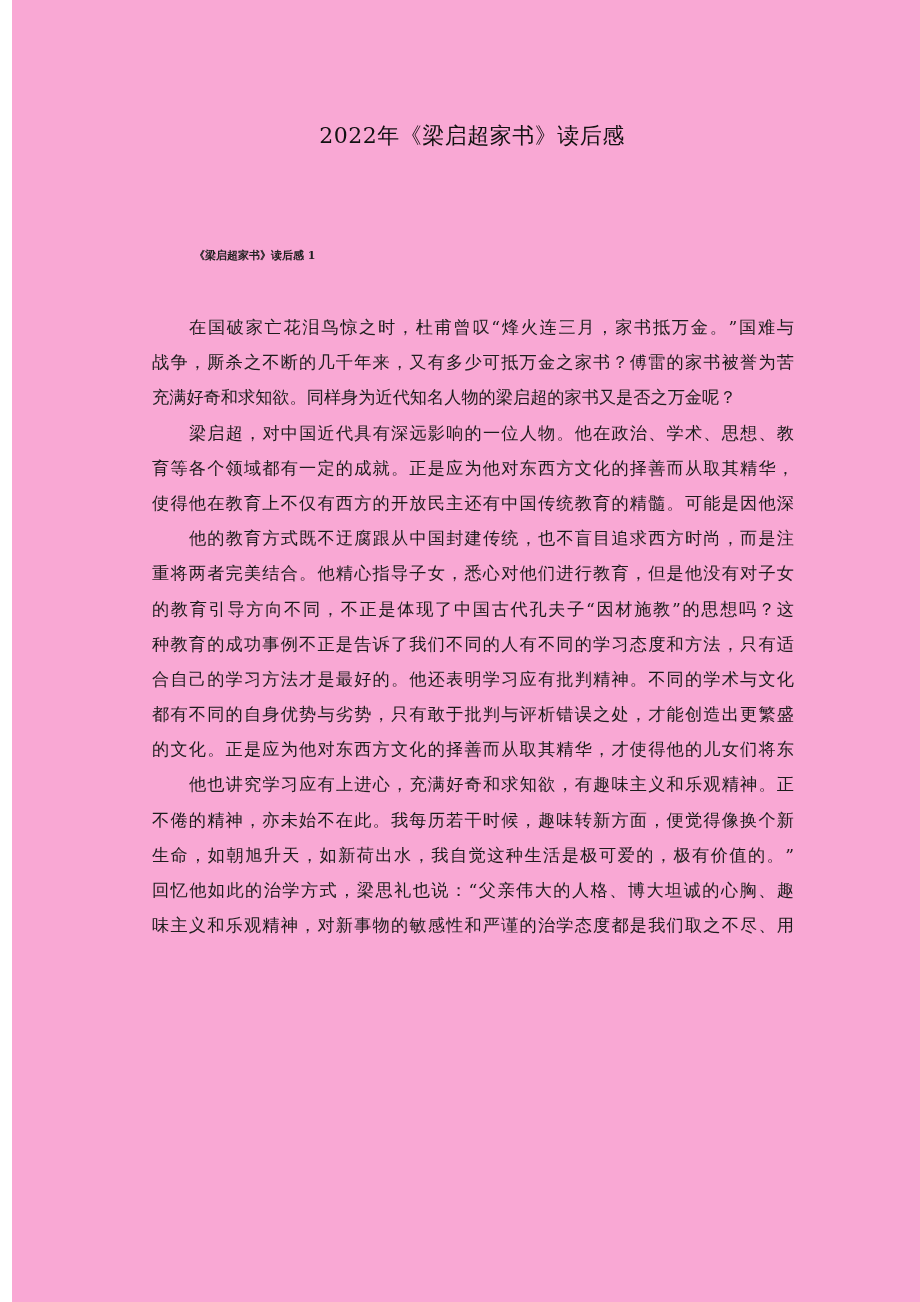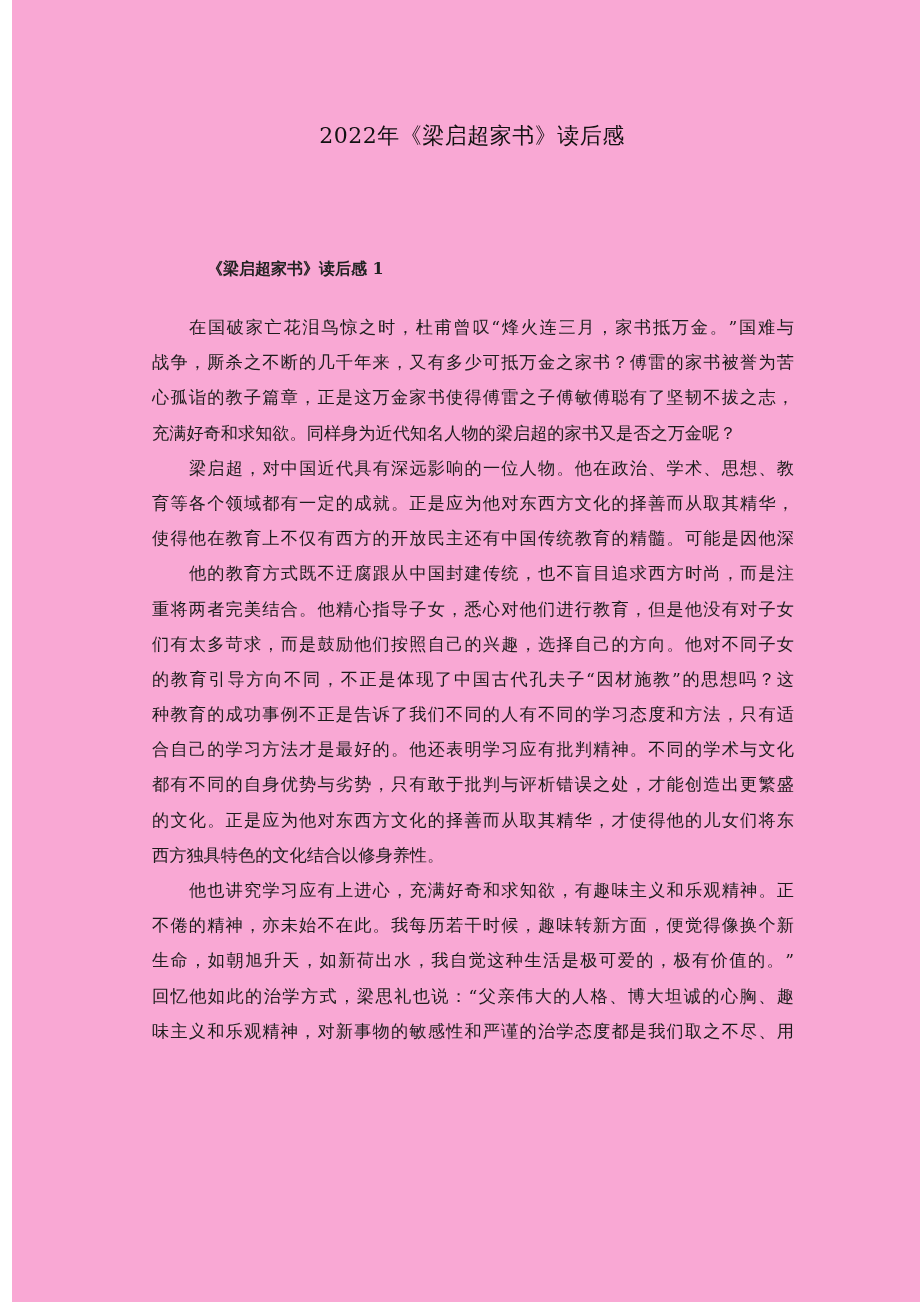--- a/index.html
+++ b/index.html
@@ -33,24 +33,24 @@
       line-height: 32px;
       font-weight: normal;
       color: #111;
       margin: 0;
       letter-spacing: 0.5px;
     }
     .section-heading {
       position: absolute;
       top: 238px;
       left: 178px;
-      font-size: 16px;
+      font-size: 11px;
       line-height: 28px;
       color: #222;
-      margin: 17px;
+      margin: 4px;
     }
     .body-text {
       position: absolute;
       top: 310px;
       left: 140px;
       width: 642px;
     }
     .line {
       height: 35.2px;
       line-height: 35.2px;
@@ -73,40 +73,37 @@
 <div class="page">
   <h1 class="doc-title">2022年《梁启超家书》读后感</h1>
 
   <h2 class="section-heading">《梁启超家书》读后感 1</h2>
 
   <div class="body-text">
 
     <div class="paragraph">
       <div class="line indent">在国破家亡花泪鸟惊之时，杜甫曾叹“烽火连三月，家书抵万金。”国难与</div>
       <div class="line">战争，厮杀之不断的几千年来，又有多少可抵万金之家书？傅雷的家书被誉为苦</div>
-      <div class="line">心孤诣的教子篇章，正是这万金家书使得傅雷之子傅敏傅聪有了坚韧不拔之志，</div>
       <div class="line last">充满好奇和求知欲。同样身为近代知名人物的梁启超的家书又是否之万金呢？</div>
     </div>
 
     <div class="paragraph">
       <div class="line indent">梁启超，对中国近代具有深远影响的一位人物。他在政治、学术、思想、教</div>
       <div class="line">育等各个领域都有一定的成就。正是应为他对东西方文化的择善而从取其精华，</div>
       <div class="line">使得他在教育上不仅有西方的开放民主还有中国传统教育的精髓。可能是因他深</div>
     </div>
 
     <div class="paragraph">
       <div class="line indent">他的教育方式既不迂腐跟从中国封建传统，也不盲目追求西方时尚，而是注</div>
       <div class="line">重将两者完美结合。他精心指导子女，悉心对他们进行教育，但是他没有对子女</div>
-      <div class="line">们有太多苛求，而是鼓励他们按照自己的兴趣，选择自己的方向。他对不同子女</div>
       <div class="line">的教育引导方向不同，不正是体现了中国古代孔夫子“因材施教”的思想吗？这</div>
       <div class="line">种教育的成功事例不正是告诉了我们不同的人有不同的学习态度和方法，只有适</div>
       <div class="line">合自己的学习方法才是最好的。他还表明学习应有批判精神。不同的学术与文化</div>
       <div class="line">都有不同的自身优势与劣势，只有敢于批判与评析错误之处，才能创造出更繁盛</div>
       <div class="line">的文化。正是应为他对东西方文化的择善而从取其精华，才使得他的儿女们将东</div>
-      <div class="line last">西方独具特色的文化结合以修身养性。</div>
     </div>
 
     <div class="paragraph">
       <div class="line indent">他也讲究学习应有上进心，充满好奇和求知欲，有趣味主义和乐观精神。正</div>
       <div class="line">不倦的精神，亦未始不在此。我每历若干时候，趣味转新方面，便觉得像换个新</div>
       <div class="line">生命，如朝旭升天，如新荷出水，我自觉这种生活是极可爱的，极有价值的。”</div>
       <div class="line">回忆他如此的治学方式，梁思礼也说：“父亲伟大的人格、博大坦诚的心胸、趣</div>
       <div class="line">味主义和乐观精神，对新事物的敏感性和严谨的治学态度都是我们取之不尽、用</div>
     </div>
   </div>

